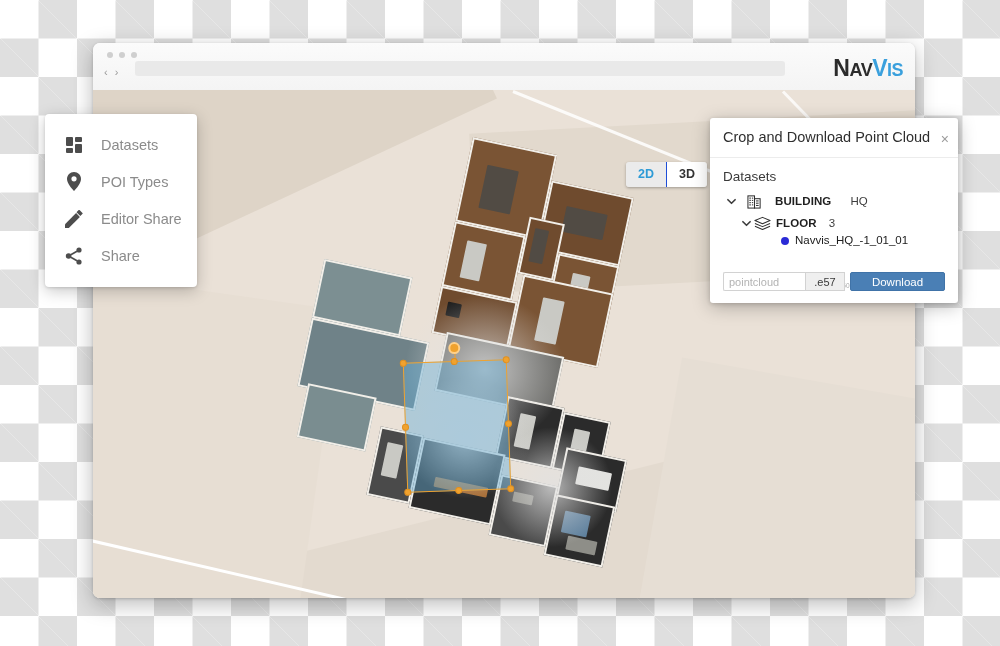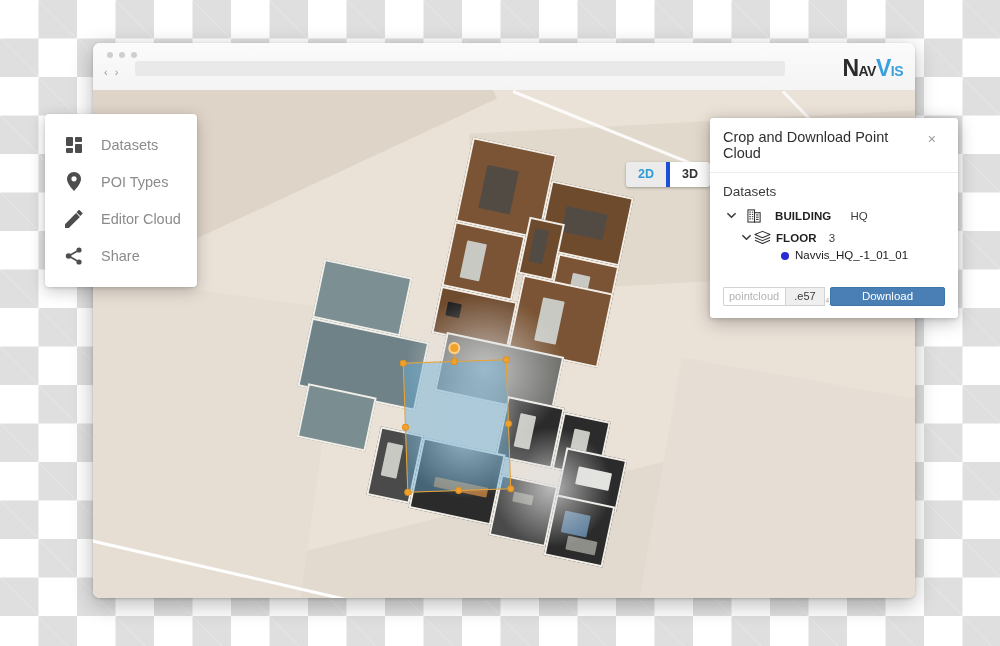--- a/index.html
+++ b/index.html
@@ -64,21 +64,21 @@
 
   #navvis-logo {
     position: absolute; right: 12px; top: 14px;
     font-size: 23px; font-weight: bold; letter-spacing: -0.5px;
     line-height: 1;
     white-space: nowrap;
     font-family: "Liberation Sans", sans-serif;
   }
   #navvis-logo .nav { color: #2b2b2b; }
   #navvis-logo .vis { color: #3aa0dd; }
-  #navvis-logo .small { font-size: 14px; margin-top: 7px; }
+  #navvis-logo .small { font-size: 18px; margin-top: 7px; }
 
   
   #map-viewport {
     position: absolute;
     left: 0; top: 47px; right: 0; bottom: 0;
     background: #eae1d7;
     overflow: hidden;
   }
 
   
@@ -209,21 +209,21 @@
     border-radius: 3px; overflow: hidden;
     box-shadow: 0 1px 3px rgba(0,0,0,.3);
     font-size: 12.5px; font-weight: bold;
   }
   #view-toggle .seg {
     padding: 6px 12px; line-height: 1;
     background: #ffffff; color: #333333;
     cursor: pointer;
   }
   #view-toggle .seg.active { background: #ebebeb; color: #2e9bd6; }
-  #view-toggle .seg + .seg { border-left: 4px solid #1d4ed8; }
+  #view-toggle .seg + .seg { border-left: 1px solid #1d4ed8; }
 
   
   #side-menu {
     position: absolute;
     left: 45px; top: 114px;
     width: 152px;
     background: #ffffff;
     border-radius: 4px;
     box-shadow: 0 4px 16px rgba(0,0,0,0.22), 0 1px 3px rgba(0,0,0,0.14);
     padding: 12px 0 13px 0;
@@ -254,22 +254,22 @@
     position: absolute;
     left: 710px; top: 118px;
     width: 248px;
     background: #ffffff;
     border-radius: 3px;
     box-shadow: 0 4px 18px rgba(0,0,0,0.26), 0 1px 4px rgba(0,0,0,0.16);
     z-index: 60;
     font-size: 12px;
   }
   #dialog-header {
-    display: flex; align-items: flex-start; justify-content: flex-end;
-    padding: 12px 20px 10px 13px;
+    display: flex; align-items: flex-start; justify-content: space-between;
+    padding: 12px 7px 10px 13px;
     border-bottom: 1px solid #ececec;
   }
   #dialog-title {
     font-size: 14.5px; color: #2f2f2f; line-height: 1.1;
   }
   #dialog-close {
     color: #9b9b9b; font-size: 14px; line-height: 1;
     cursor: pointer; padding: 1px 2px; margin-top: 1px;
   }
   #dialog-body { padding: 11px 13px 0 13px; }
@@ -335,21 +335,21 @@
   #ext-badge {
     display: flex; align-items: center; justify-content: center;
     min-width: 28px; padding: 0 5px;
     background: #efefef;
     border: 1px solid #d2d2d2;
     font-size: 11px; color: #3a3a3a;
     cursor: pointer;
   }
   #download-button {
     display: flex; align-items: center; justify-content: center;
-    min-width: 75px; padding: 0 19px;
+    min-width: 75px; padding: 0 9px;
     background: #4a7fb5;
     border: 1px solid #4073a8;
     border-radius: 0 2px 2px 0;
     color: #ffffff; font-size: 11.5px;
     cursor: pointer;
     margin-left: 5px;
     border-radius: 2px;
   }
 </style>
 </head>
@@ -497,21 +497,21 @@
       <span class="menu-label">POI Types</span>
     </div>
 
     <div class="menu-item">
       <span class="menu-icon">
         <svg width="18" height="18" viewBox="0 0 18 18" fill="currentColor">
           <path d="M0 14.2V18h3.8L14.9 6.9l-3.8-3.8L0 14.2z"></path>
           <path d="M17.7 3.2 14.8.3a1 1 0 0 0-1.4 0l-1.9 1.9 3.8 3.8 2-1.9a1 1 0 0 0 .4-.9z"></path>
         </svg>
       </span>
-      <span class="menu-label">Editor Cloud</span>
+      <span class="menu-label">Editor Share</span>
     </div>
 
     <div class="menu-item">
       <span class="menu-icon">
         <svg width="18" height="18" viewBox="0 0 18 18" fill="none" stroke="currentColor" stroke-width="1.6">
           <circle cx="14" cy="3" r="2.6" fill="currentColor" stroke="none"></circle>
           <circle cx="3.6" cy="9" r="2.8" fill="currentColor" stroke="none"></circle>
           <circle cx="14" cy="15" r="2.6" fill="currentColor" stroke="none"></circle>
           <line x1="5.8" y1="7.8" x2="12" y2="4.2"></line>
           <line x1="5.8" y1="10.2" x2="12" y2="13.8"></line>

